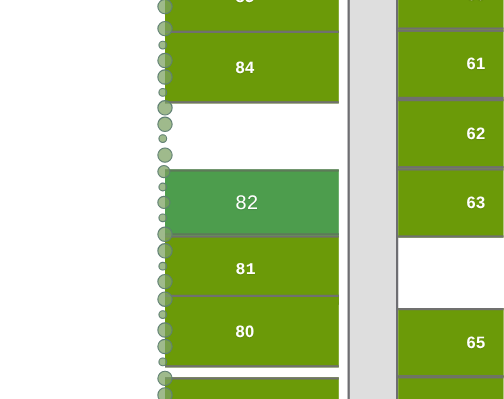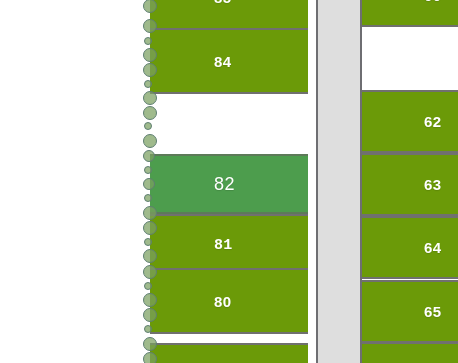--- a/index.html
+++ b/index.html
@@ -125,28 +125,28 @@
         </div>
         <div class="plot" style="top: 268px; height: 66px; width: 158px; text-align: right;">
           <span class="plot-label">80</span>
         </div>
         <div class="plot" style="top: 343px; height: 66px; width: 158px;"></div>
       </div>
       <div class="column col-right" style="left: 362px; width: 96px;">
         <div class="plot" style="top: -37px; height: 64px; width: 96px;">
           <span class="plot-label" style="margin-left: 62px;">60</span>
         </div>
+        <div class="plot" style="top: 27px; height: 63px; width: 96px;">
+          <span class="plot-label" style="margin-left: 62px;">61</span>
+        </div>
         <div class="plot" style="top: 90px; height: 63px; width: 116px;">
           <span class="plot-label" style="margin-left: 62px;">62</span>
         </div>
         <div class="plot" style="top: 153px; height: 63px; width: 96px;">
           <span class="plot-label" style="margin-left: 62px;">63</span>
-        </div>
-        <div class="plot" style="top: 216px; height: 63px; width: 96px;">
-          <span class="plot-label" style="margin-left: 62px;">64</span>
         </div>
         <div class="plot" style="top: 280px; height: 63px; width: 120px;">
           <span class="plot-label" style="margin-left: 62px;">65</span>
         </div>
         <div class="plot" style="top: 342px; height: 63px; width: 96px;"></div>
       </div>
     </div>
 
   <div class="edge-mask" style="left: 138px;"></div>
 

